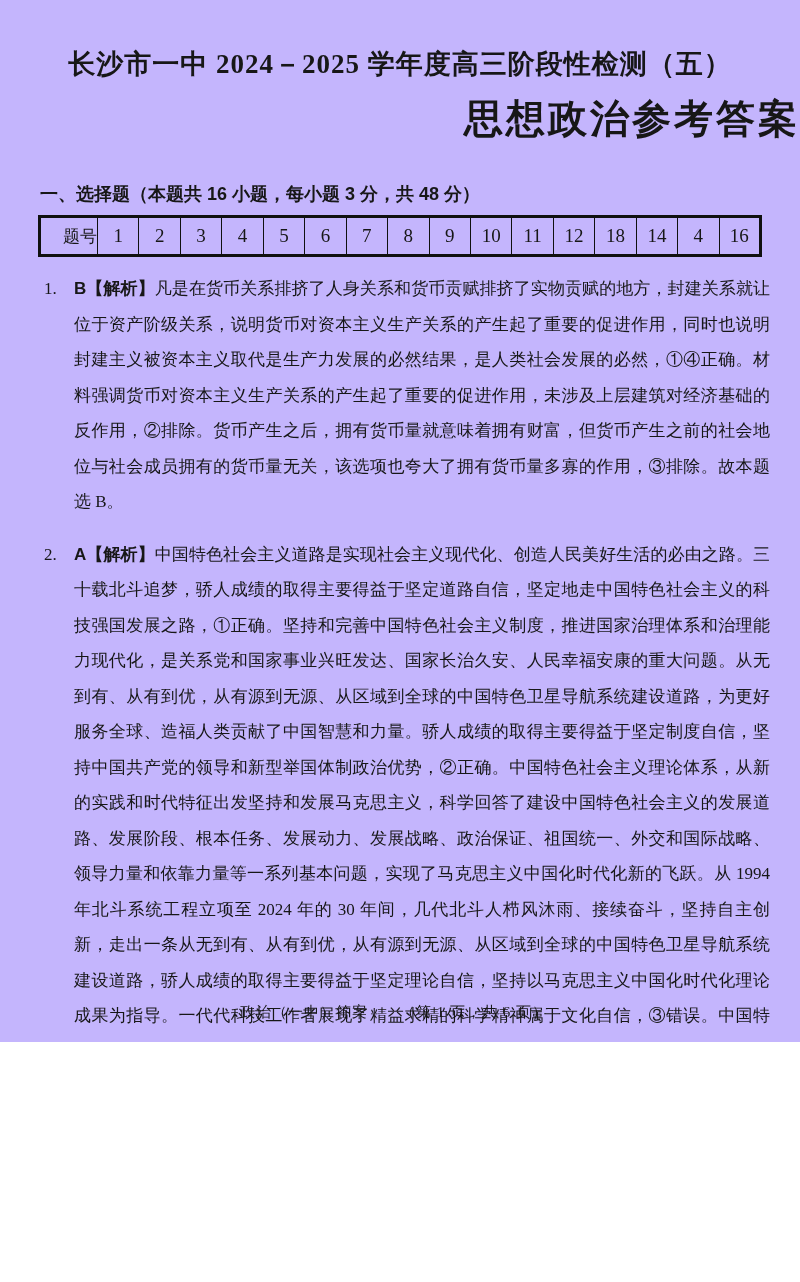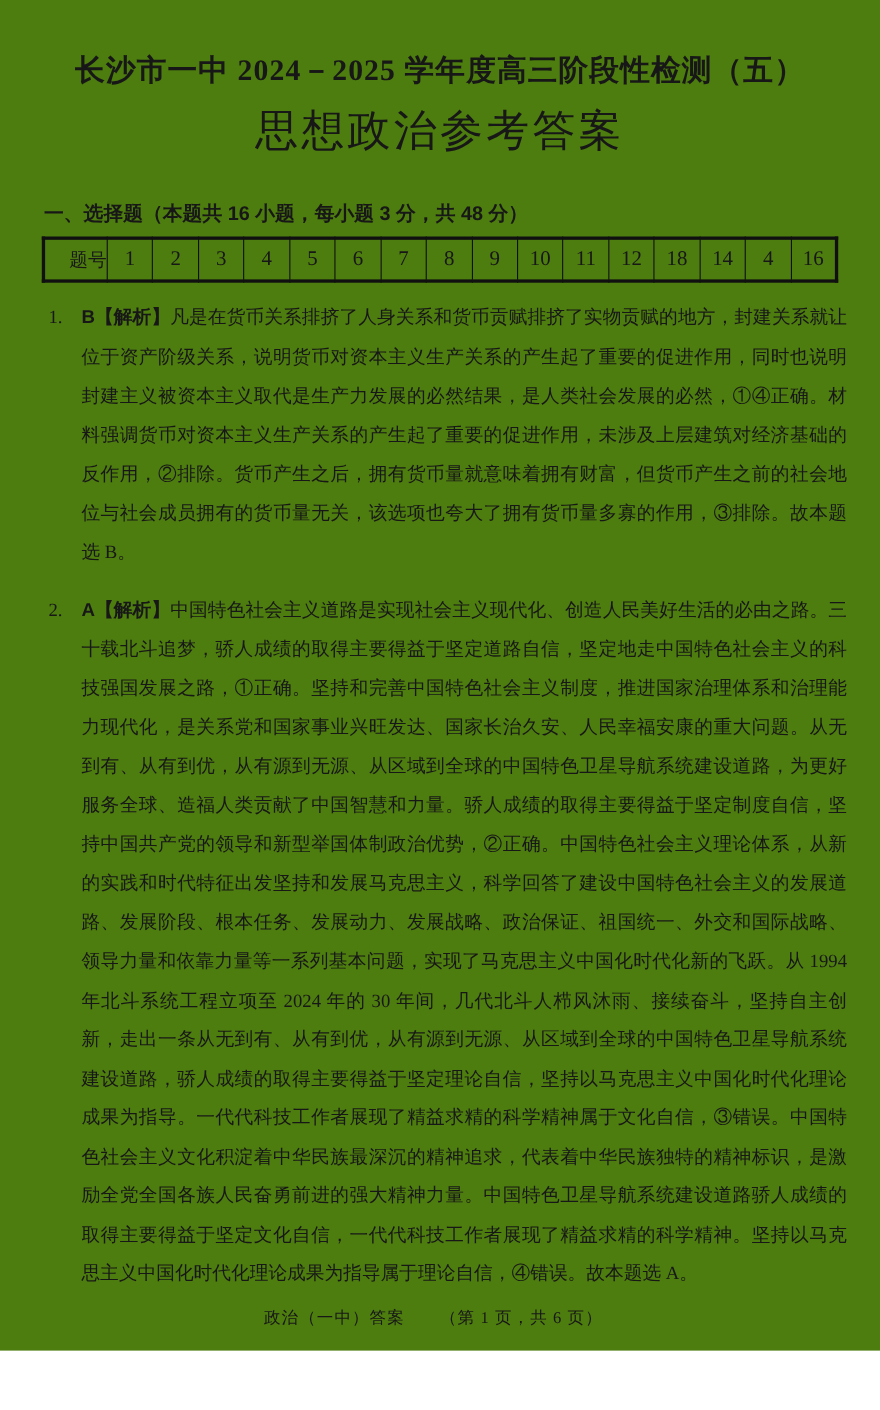--- a/index.html
+++ b/index.html
@@ -3,41 +3,41 @@
 <meta charset="utf-8">
 <style>
   html, body {
     margin: 0;
     padding: 0;
     background: #ffffff;
   }
   .page {
     position: relative;
     width: 800px;
-    height: 1228px;
+    height: 1042px;
     margin: 0 auto;
-    background: #4d7c0f;
+    background: #c4b5fd;
     color: #171717;
     font-family: "Liberation Serif", serif;
     overflow: hidden;
     box-sizing: border-box;
   }
   .doc-title {
     padding-top: 46px;
     text-align: center;
     font-size: 27px;
     font-weight: bold;
     letter-spacing: 1px;
     white-space: nowrap;
   }
   .doc-subtitle {
     margin-top: 10px;
-    text-align: center;
+    text-align: right;
     font-size: 39px;
-    font-weight: normal;
+    font-weight: bold;
     font-family: "Liberation Sans", sans-serif;
     letter-spacing: 3px;
   }
   .section-heading {
     margin: 36px 0 9px 40px;
     font-size: 18px;
     font-weight: bold;
     font-family: "Liberation Sans", sans-serif;
   }
   table.answer-table {

